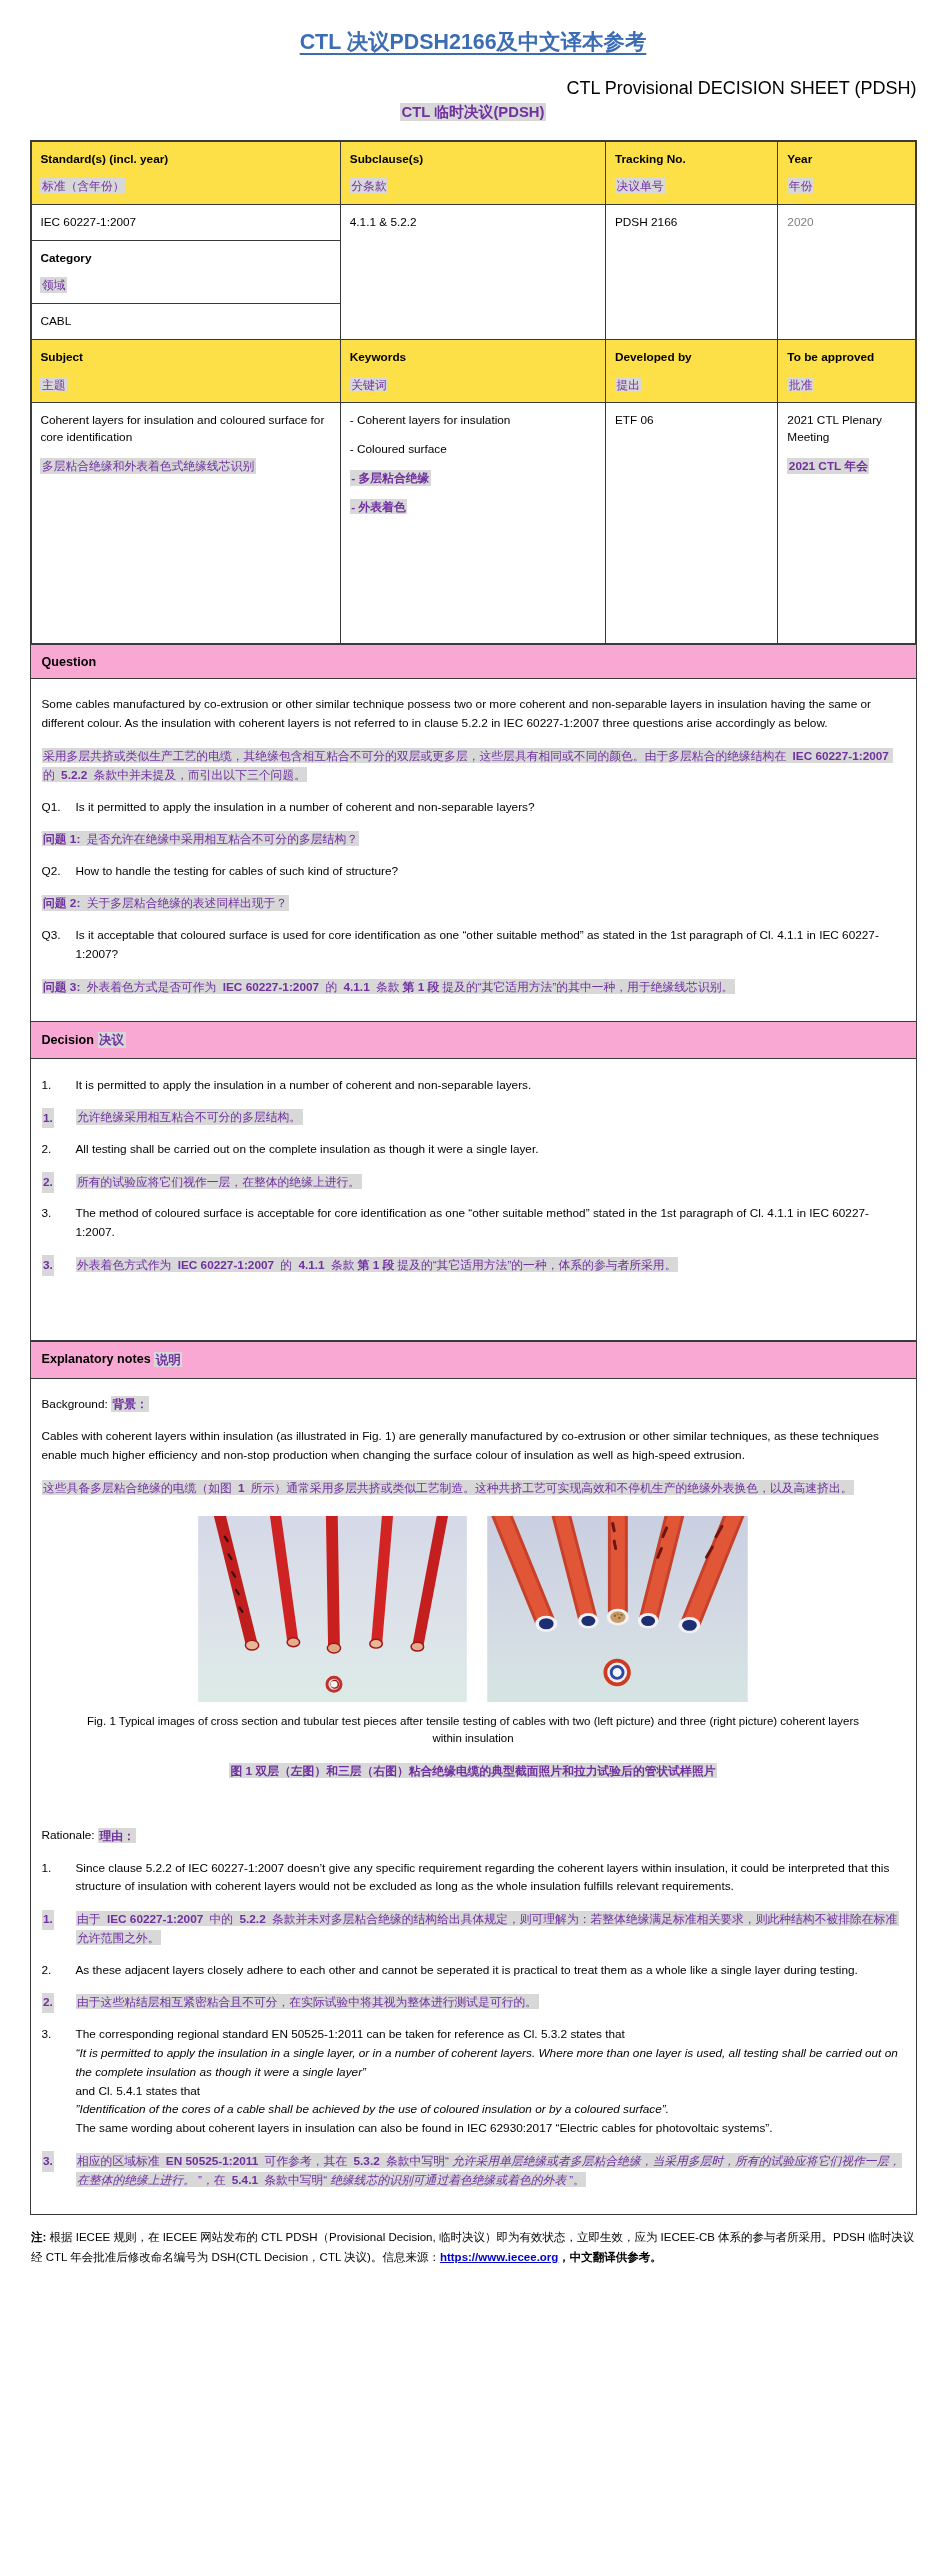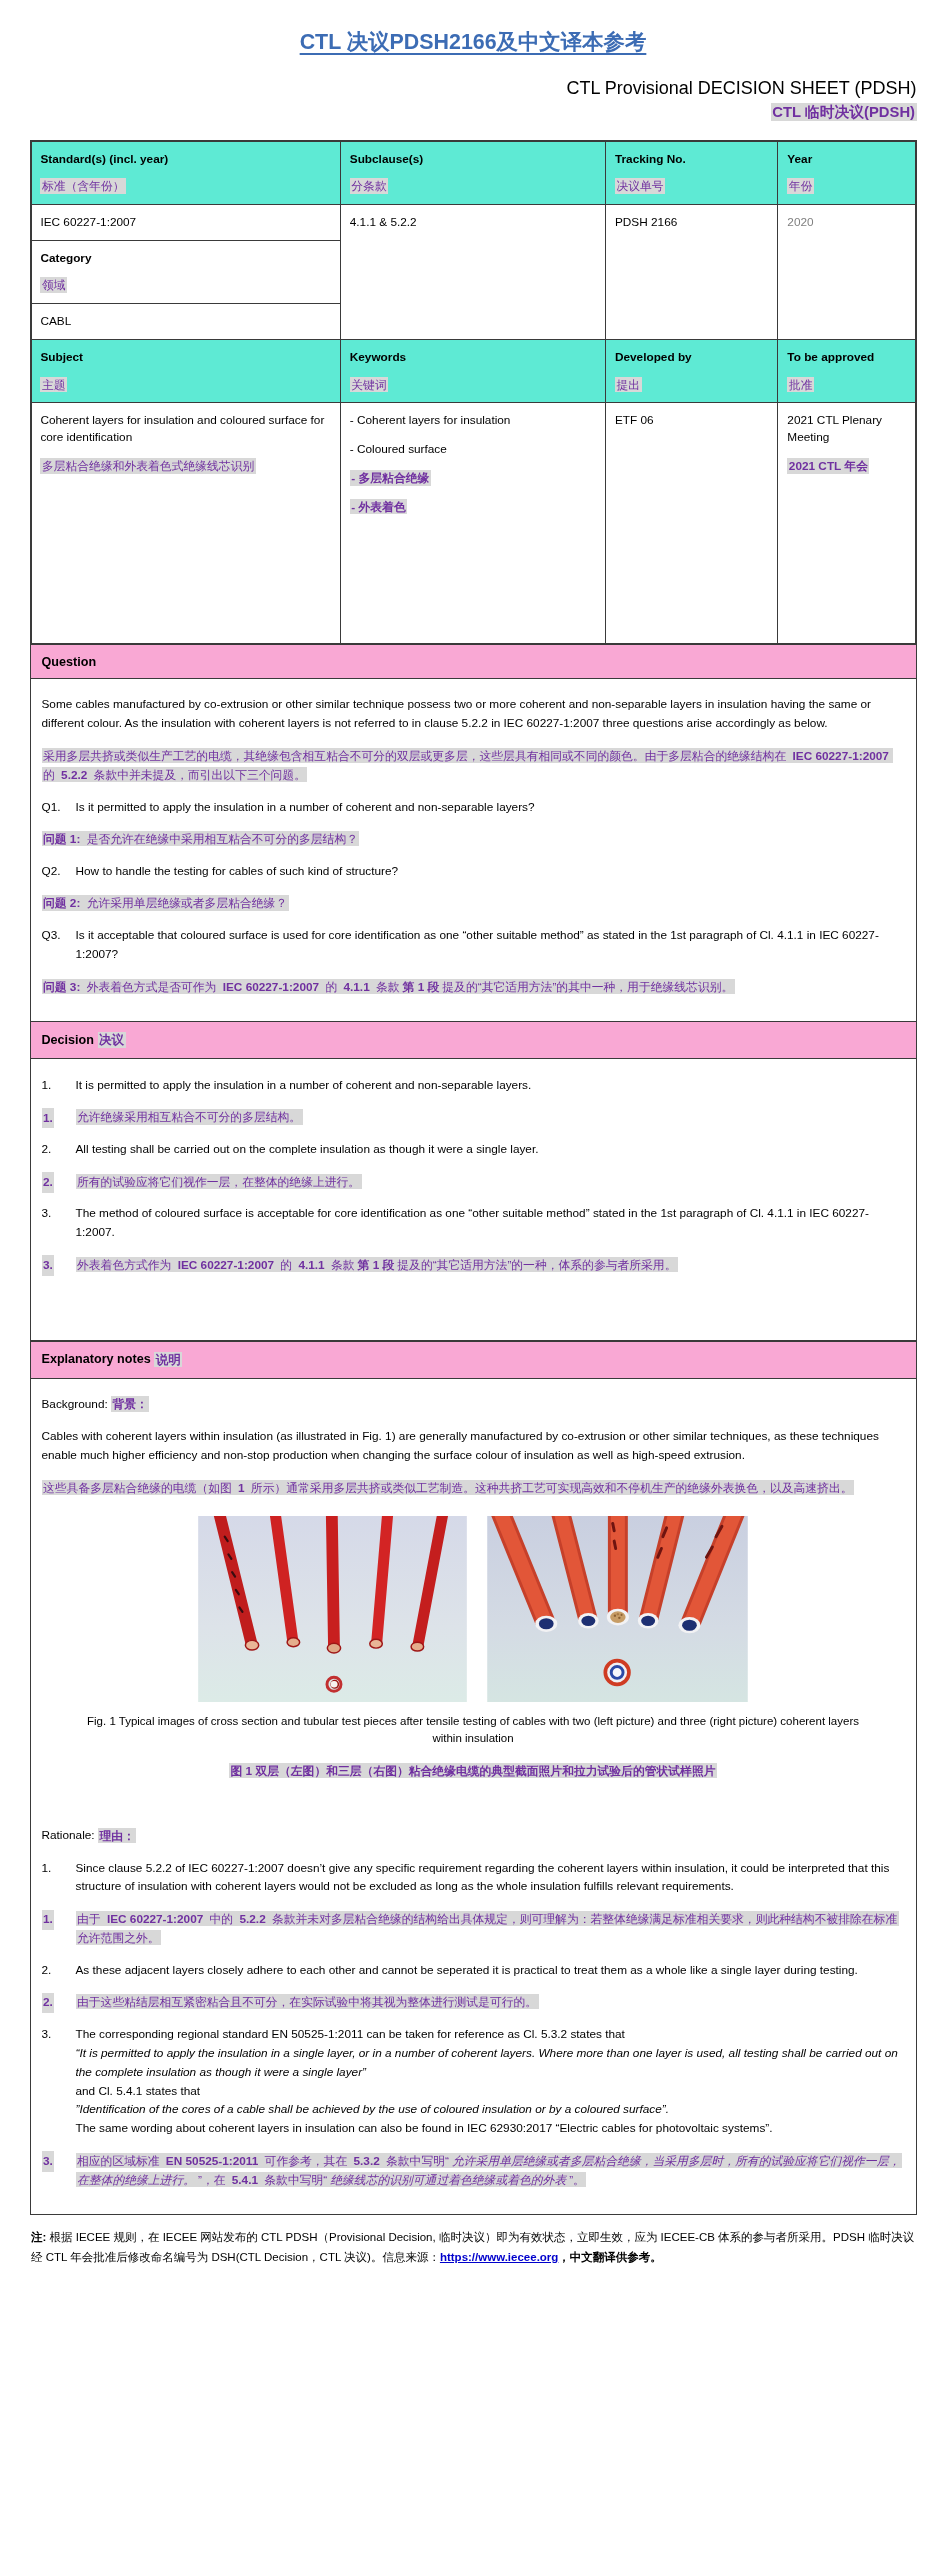--- a/index.html
+++ b/index.html
@@ -2,32 +2,32 @@
 <html style="font-size:11.8px"><head>
 <meta charset="utf-8">
 <style>
   html,body{margin:0;padding:0;background:#ffffff;}
   body{width:946px;font-family:"Liberation Sans","DejaVu Sans",sans-serif;color:#000;}
   .page{padding:17.7px 29.5px 34px 29.5px;}
 
   .title{text-align:center;font-size:21.4px;font-weight:bold;color:#3c6cb4;margin:8.9px 0 22px 0;}
   .title .u{text-decoration:underline;text-underline-offset:3.7px;}
   .sub-en{text-align:right;font-size:18px;font-weight:normal;margin:0 0 4.4px 0;}
-  .sub-cn{text-align:right;font-size:14.8px;font-weight:bold;margin:0 0 17.7px 0;}
+  .sub-cn{text-align:center;font-size:14.8px;font-weight:bold;margin:0 0 17.7px 0;}
 
   .cnhl{color:#7030a0;background:#d8d8d8;box-decoration-break:clone;-webkit-box-decoration-break:clone;padding:0.7px 1.5px;}
   .b{font-weight:bold;}
   .i{font-style:italic;}
   .grey{color:#808080;}
   .link{color:#0000cc;font-weight:bold;text-decoration:underline;cursor:pointer;}
 
   .sheet{border:1.5px solid #3a3a3a;}
   table.info{width:100%;border-collapse:collapse;table-layout:fixed;}
   table.info td{border:0.7px solid #3a3a3a;padding:8.9px 8.9px;vertical-align:top;font-size:11.8px;line-height:1.45;}
-  tr.hdr td{background:#5eead4;}
+  tr.hdr td{background:#fde047;}
   tr.hdr .en{font-weight:bold;display:block;margin-bottom:10.3px;}
   .mt{margin-top:11.8px;}
   .row-main td{height:222px;margin-top:15px;}
 
   .sec{background:#f9a8d4;border-top:1.5px solid #3a3a3a;border-bottom:0.7px solid #3a3a3a;
        padding:9.6px 11px;font-size:12.6px;font-weight:bold;}
   .sec.thick{border-top:2.2px solid #3a3a3a;}
   .body{padding:3px 11px 11.8px 11px;font-size:11.8px;}
   .body.pad-btm{padding-bottom:52px;}
 
@@ -105,21 +105,21 @@
       </tbody>
     </table>
 
     <div class="sec" style="border-top-width:0.7px;"><span>Question</span></div>
     <div class="body">
         <div class="blk"><span>Some cables manufactured by co-extrusion or other similar technique possess two or more coherent and non-separable layers in insulation having the same or different colour. As the insulation with coherent layers is not referred to in clause 5.2.2 in IEC 60227-1:2007 three questions arise accordingly as below.</span></div>
         <div class="blk"><span class="cnhl">采用多层共挤或类似生产工艺的电缆，其绝缘包含相互粘合不可分的双层或更多层，这些层具有相同或不同的颜色。由于多层粘合的绝缘结构在 </span><span class="cnhl b">IEC 60227-1:2007</span><span class="cnhl"> 的 </span><span class="cnhl b">5.2.2</span><span class="cnhl"> 条款中并未提及，而引出以下三个问题。</span></div>
         <div class="blk item"><span class="num">Q1.</span><span><span>Is it permitted to apply the insulation in a number of coherent and non-separable layers?</span></span></div>
         <div class="blk"><span class="cnhl b">问题 1: </span><span class="cnhl">是否允许在绝缘中采用相互粘合不可分的多层结构？</span></div>
         <div class="blk item"><span class="num">Q2.</span><span><span>How to handle the testing for cables of such kind of structure?</span></span></div>
-        <div class="blk"><span class="cnhl b">问题 2: </span><span class="cnhl">允许采用单层绝缘或者多层粘合绝缘？</span></div>
+        <div class="blk"><span class="cnhl b">问题 2: </span><span class="cnhl">关于多层粘合绝缘的表述同样出现于？</span></div>
         <div class="blk item"><span class="num">Q3.</span><span><span>Is it acceptable that coloured surface is used for core identification as one “other suitable method” as stated in the 1st paragraph of Cl. 4.1.1 in IEC 60227-1:2007?</span></span></div>
         <div class="blk"><span class="cnhl b">问题 3: </span><span class="cnhl">外表着色方式是否可作为 </span><span class="cnhl b">IEC 60227-1:2007</span><span class="cnhl"> 的 </span><span class="cnhl b">4.1.1</span><span class="cnhl"> 条款</span><span class="cnhl b">第 1 段</span><span class="cnhl">提及的“其它适用方法”的其中一种，用于绝缘线芯识别。</span></div>
       </div>
 
     <div class="sec"><span>Decision</span> <span class="cnhl">决议</span></div>
     <div class="body pad-btm">
         <div class="blk item"><span class="num">1.</span><span><span>It is permitted to apply the insulation in a number of coherent and non-separable layers.</span></span></div>
         <div class="blk item cn-item"><span class="num cnhl">1.</span><span><span class="cnhl">允许绝缘采用相互粘合不可分的多层结构。</span></span></div>
         <div class="blk item"><span class="num">2.</span><span><span>All testing shall be carried out on the complete insulation as though it were a single layer.</span></span></div>
         <div class="blk item cn-item"><span class="num cnhl">2.</span><span><span class="cnhl">所有的试验应将它们视作一层，在整体的绝缘上进行。</span></span></div>

